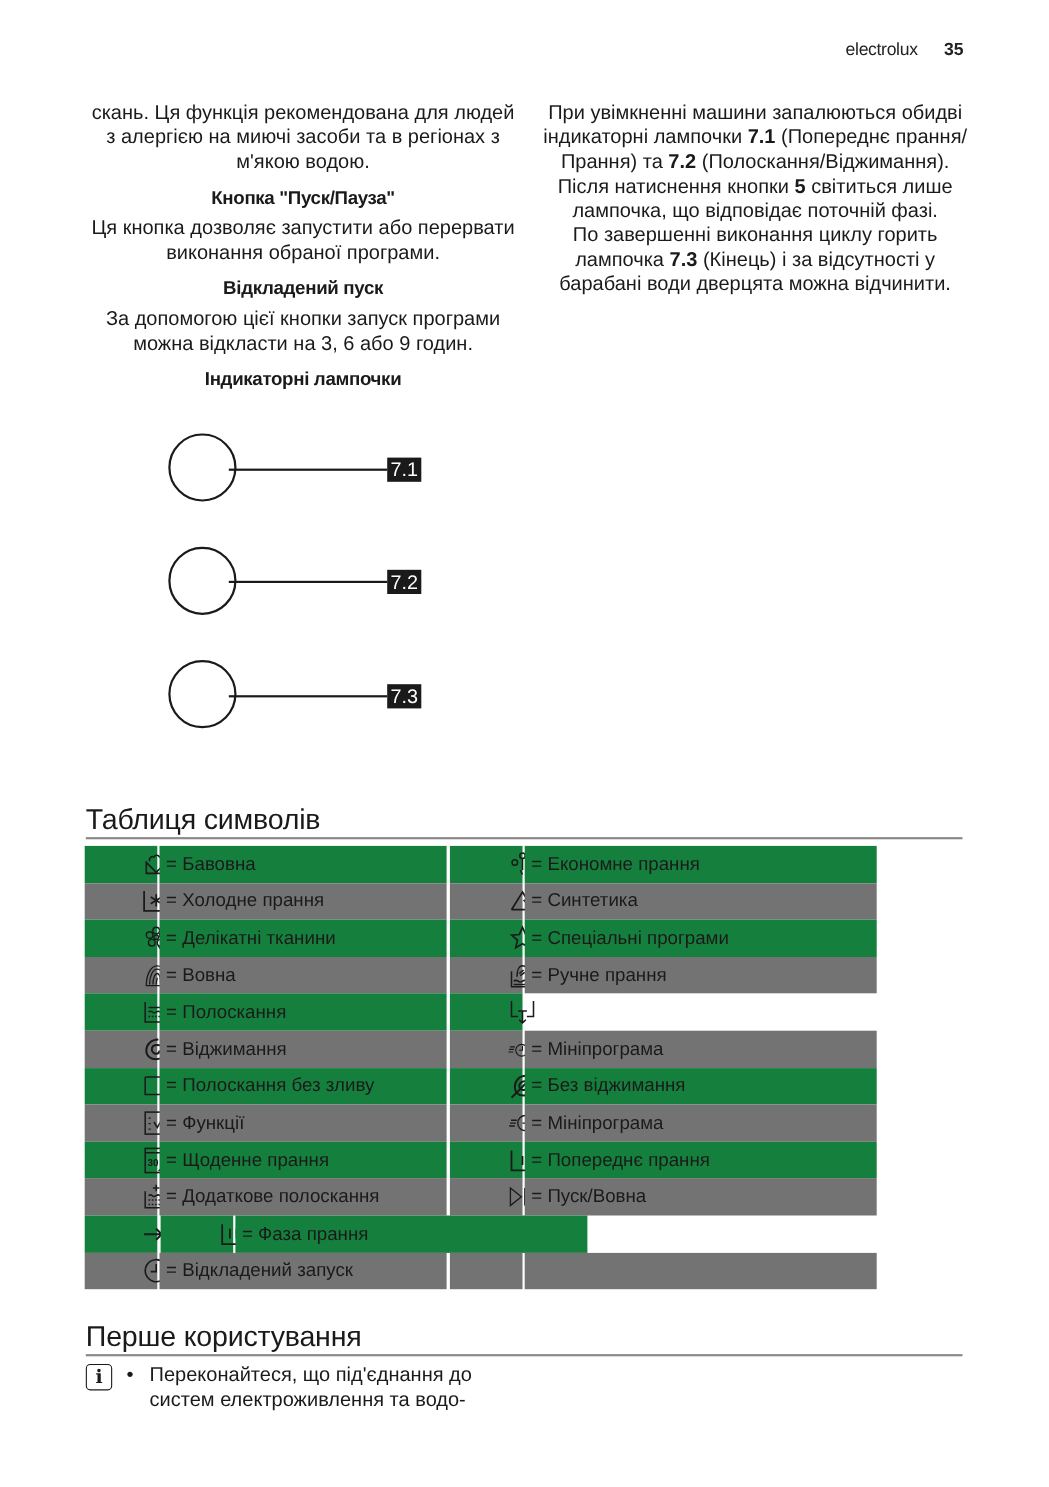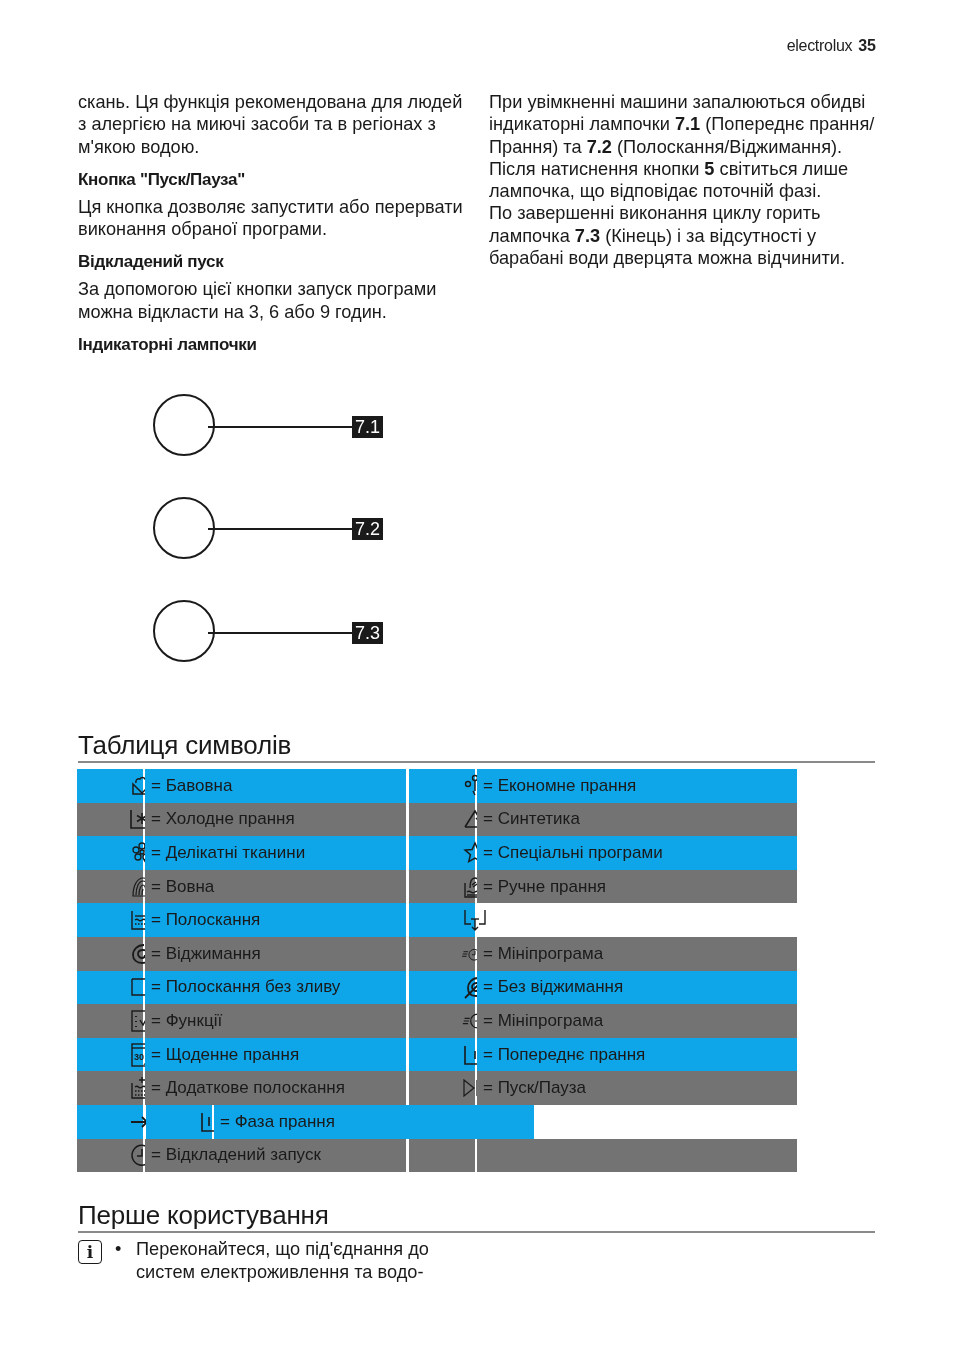--- a/index.html
+++ b/index.html
@@ -1,39 +1,39 @@
 <!DOCTYPE html>
 <html><head>
 <meta charset="utf-8">
 <style>
   html, body { margin:0; padding:0; background:#fff; }
   body { width:954px; height:1352px; position:relative; font-family:"Liberation Sans", sans-serif; color:#1a1a1a; overflow:hidden; }
   .header { position:absolute; top:37px; right:78px; font-size:16px; color:#222; }
   .header .brand { font-weight:normal; letter-spacing:-0.3px; }
-  .header .pnum { font-weight:bold; margin-left:6px; }
-  .col { position:absolute; font-size:18.2px; line-height:22.3px; }
+  .header .pnum { font-weight:bold; margin-left:24px; }
+  .col { position:absolute; font-size:18.2px; line-height:22.3px;text-align:center; }
   .col-left { left:78px; top:91px; width:395px; }
   .col-right { left:489px; top:91px; width:395px; }
   .col p { margin:0; }
   .col h4 { margin:11px 0 5px 0; font-size:17px; font-weight:bold; letter-spacing:-0.3px; line-height:22px; }
   .col-left p + h4 { margin-top:11px; }
   b.ref { font-weight:bold; }
   .diagram { position:absolute; left:150px; top:390px; width:240px; height:280px; }
   .lamp { position:absolute; width:62px; height:62px; border:2.5px solid #1a1a1a; border-radius:50%; box-sizing:border-box; }
   .lamp-line { position:absolute; height:1.5px; background:#1a1a1a; }
   .lamp-label { position:absolute; background:#1a1a1a; color:#fff; font-size:18px; line-height:22px; padding:0 3px; height:22px; }
   .section-title { position:absolute; left:78px; width:797px; font-size:26px; line-height:30px; border-bottom:2px solid #8a8a8a; padding-bottom:1px; letter-spacing:-0.2px; }
   .symtable { position:absolute; left:77px; top:769px; width:798px; }
   .symrow { display:flex; height:33.6px; }
   .symrow > div { box-sizing:border-box; height:100%; display:flex; align-items:center; font-size:17px; }
   .c1 { width:66px; padding-left:4px; }
   .c2 { width:261px; margin-left:2px; padding-left:6px; }
   .c3 { width:66px; margin-left:3px; padding-left:5px; }
   .c4 { width:320px; margin-left:2px; padding-left:6px; }
-  .light > div { background:#0ea5e9; }
+  .light > div { background:#15803d; }
   .dark > div { background:#737373; }
   .ico { width:26px; height:26px; display:flex; align-items:center; justify-content:center;margin-left:48px; }
   .ico svg { width:26px; height:26px; }
   .note { position:absolute; left:78px; top:1238px; width:400px; font-size:18.2px; line-height:22.5px; }
   .info-icon { position:absolute; left:0; top:2px; width:24px; height:24px; border:1.5px solid #1a1a1a; border-radius:4px; box-sizing:border-box; display:flex; align-items:center; justify-content:center; font-family:"DejaVu Serif", serif; font-weight:bold; font-size:17px; }
   .bullet { position:absolute; left:37px; top:0; }
   .note-text { margin-left:58px; }
 </style>
 </head>
 <body>
@@ -330,21 +330,21 @@
       </div>
     <div class="c3">
         <span class="ico">
           <svg viewBox="0 0 26 26" fill="none" stroke="#1a1a1a" stroke-width="1.2">
             <path d="M2 5l10 8-10 8z"></path>
             <path d="M15 5v16M18 5v16M21 5v16"></path>
           </svg>
         </span>
       </div>
     <div class="c4">
-        <span>= Пуск/Пауза</span>
+        <span>= Пуск/Вовна</span>
       </div>
   </div>
 
   <div class="symrow light">
     <div class="c1">
         <span class="ico">
           <svg viewBox="0 0 26 26" fill="none" stroke="#1a1a1a" stroke-width="1.8">
             <path d="M2 13h16M13 8l5 5-5 5"></path>
             <path d="M23 3v20" stroke-width="2.2"></path>
           </svg>

